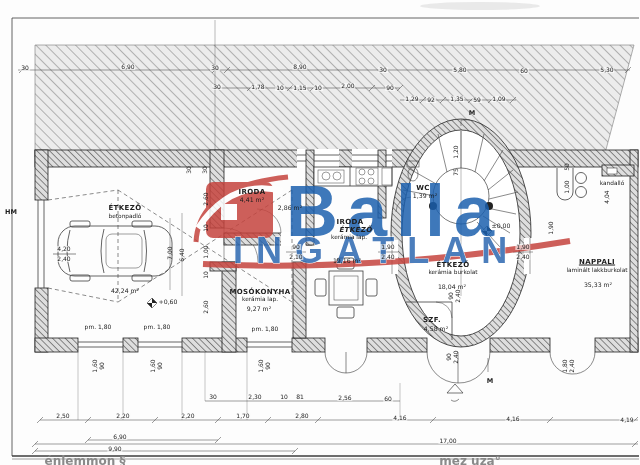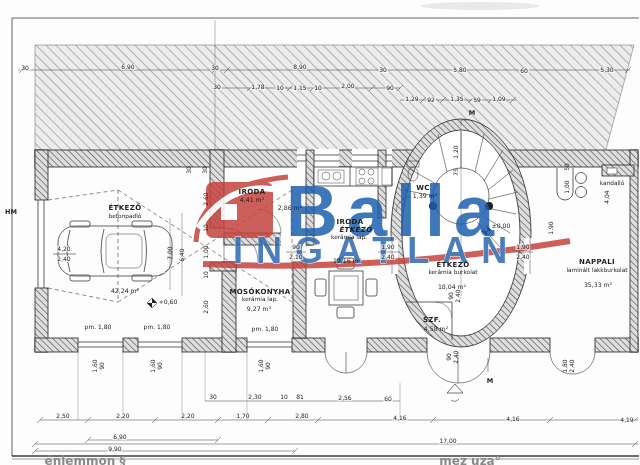--- a/index.html
+++ b/index.html
@@ -350,21 +350,21 @@
       <span class="lb r" style="left: 456px; top: 172px;">75</span>
       <span class="lb area" style="left: 501px; top: 226px;">±0,00</span>
       <span class="lb room" style="left: 453px; top: 265px;">ÉTKEZŐ</span>
       <span class="lb sub" style="left: 453px; top: 273px;">kerámia burkolat</span>
       <span class="lb area" style="left: 452px; top: 287px;">18,04 m²</span>
       <span class="lb room" style="left: 432px; top: 320px;">SZF.</span>
       <span class="lb area" style="left: 436px; top: 329px;">4,58 m²</span>
       <span class="lb r" style="left: 451px; top: 296px;">90</span>
       <span class="lb r" style="left: 458px; top: 296px;">2,40</span>
       <span class="lb sub" style="left: 612px; top: 184px;">kandalló</span>
-      <span class="lb room" style="left: 597px; top: 262px;">NAPPALI</span>
+      <span class="lb room" style="left: 597px; top: 262px; text-decoration: underline;">NAPPALI</span>
       <span class="lb sub" style="left: 597px; top: 271px;">laminált lakkburkolat</span>
       <span class="lb area" style="left: 598px; top: 285px;">35,33 m²</span>
       <span class="lb r" style="left: 567px; top: 167px;">50</span>
       <span class="lb r" style="left: 567px; top: 187px;">1,00</span>
       <span class="lb r" style="left: 551px; top: 228px;">1,90</span>
       <span class="lb r" style="left: 607px; top: 197px;">4,04</span>
       <span class="lb r" style="left: 95px; top: 366px;">1,60</span>
       <span class="lb r" style="left: 102px; top: 366px;">90</span>
       <span class="lb r" style="left: 153px; top: 366px;">1,60</span>
       <span class="lb r" style="left: 160px; top: 366px;">90</span>

